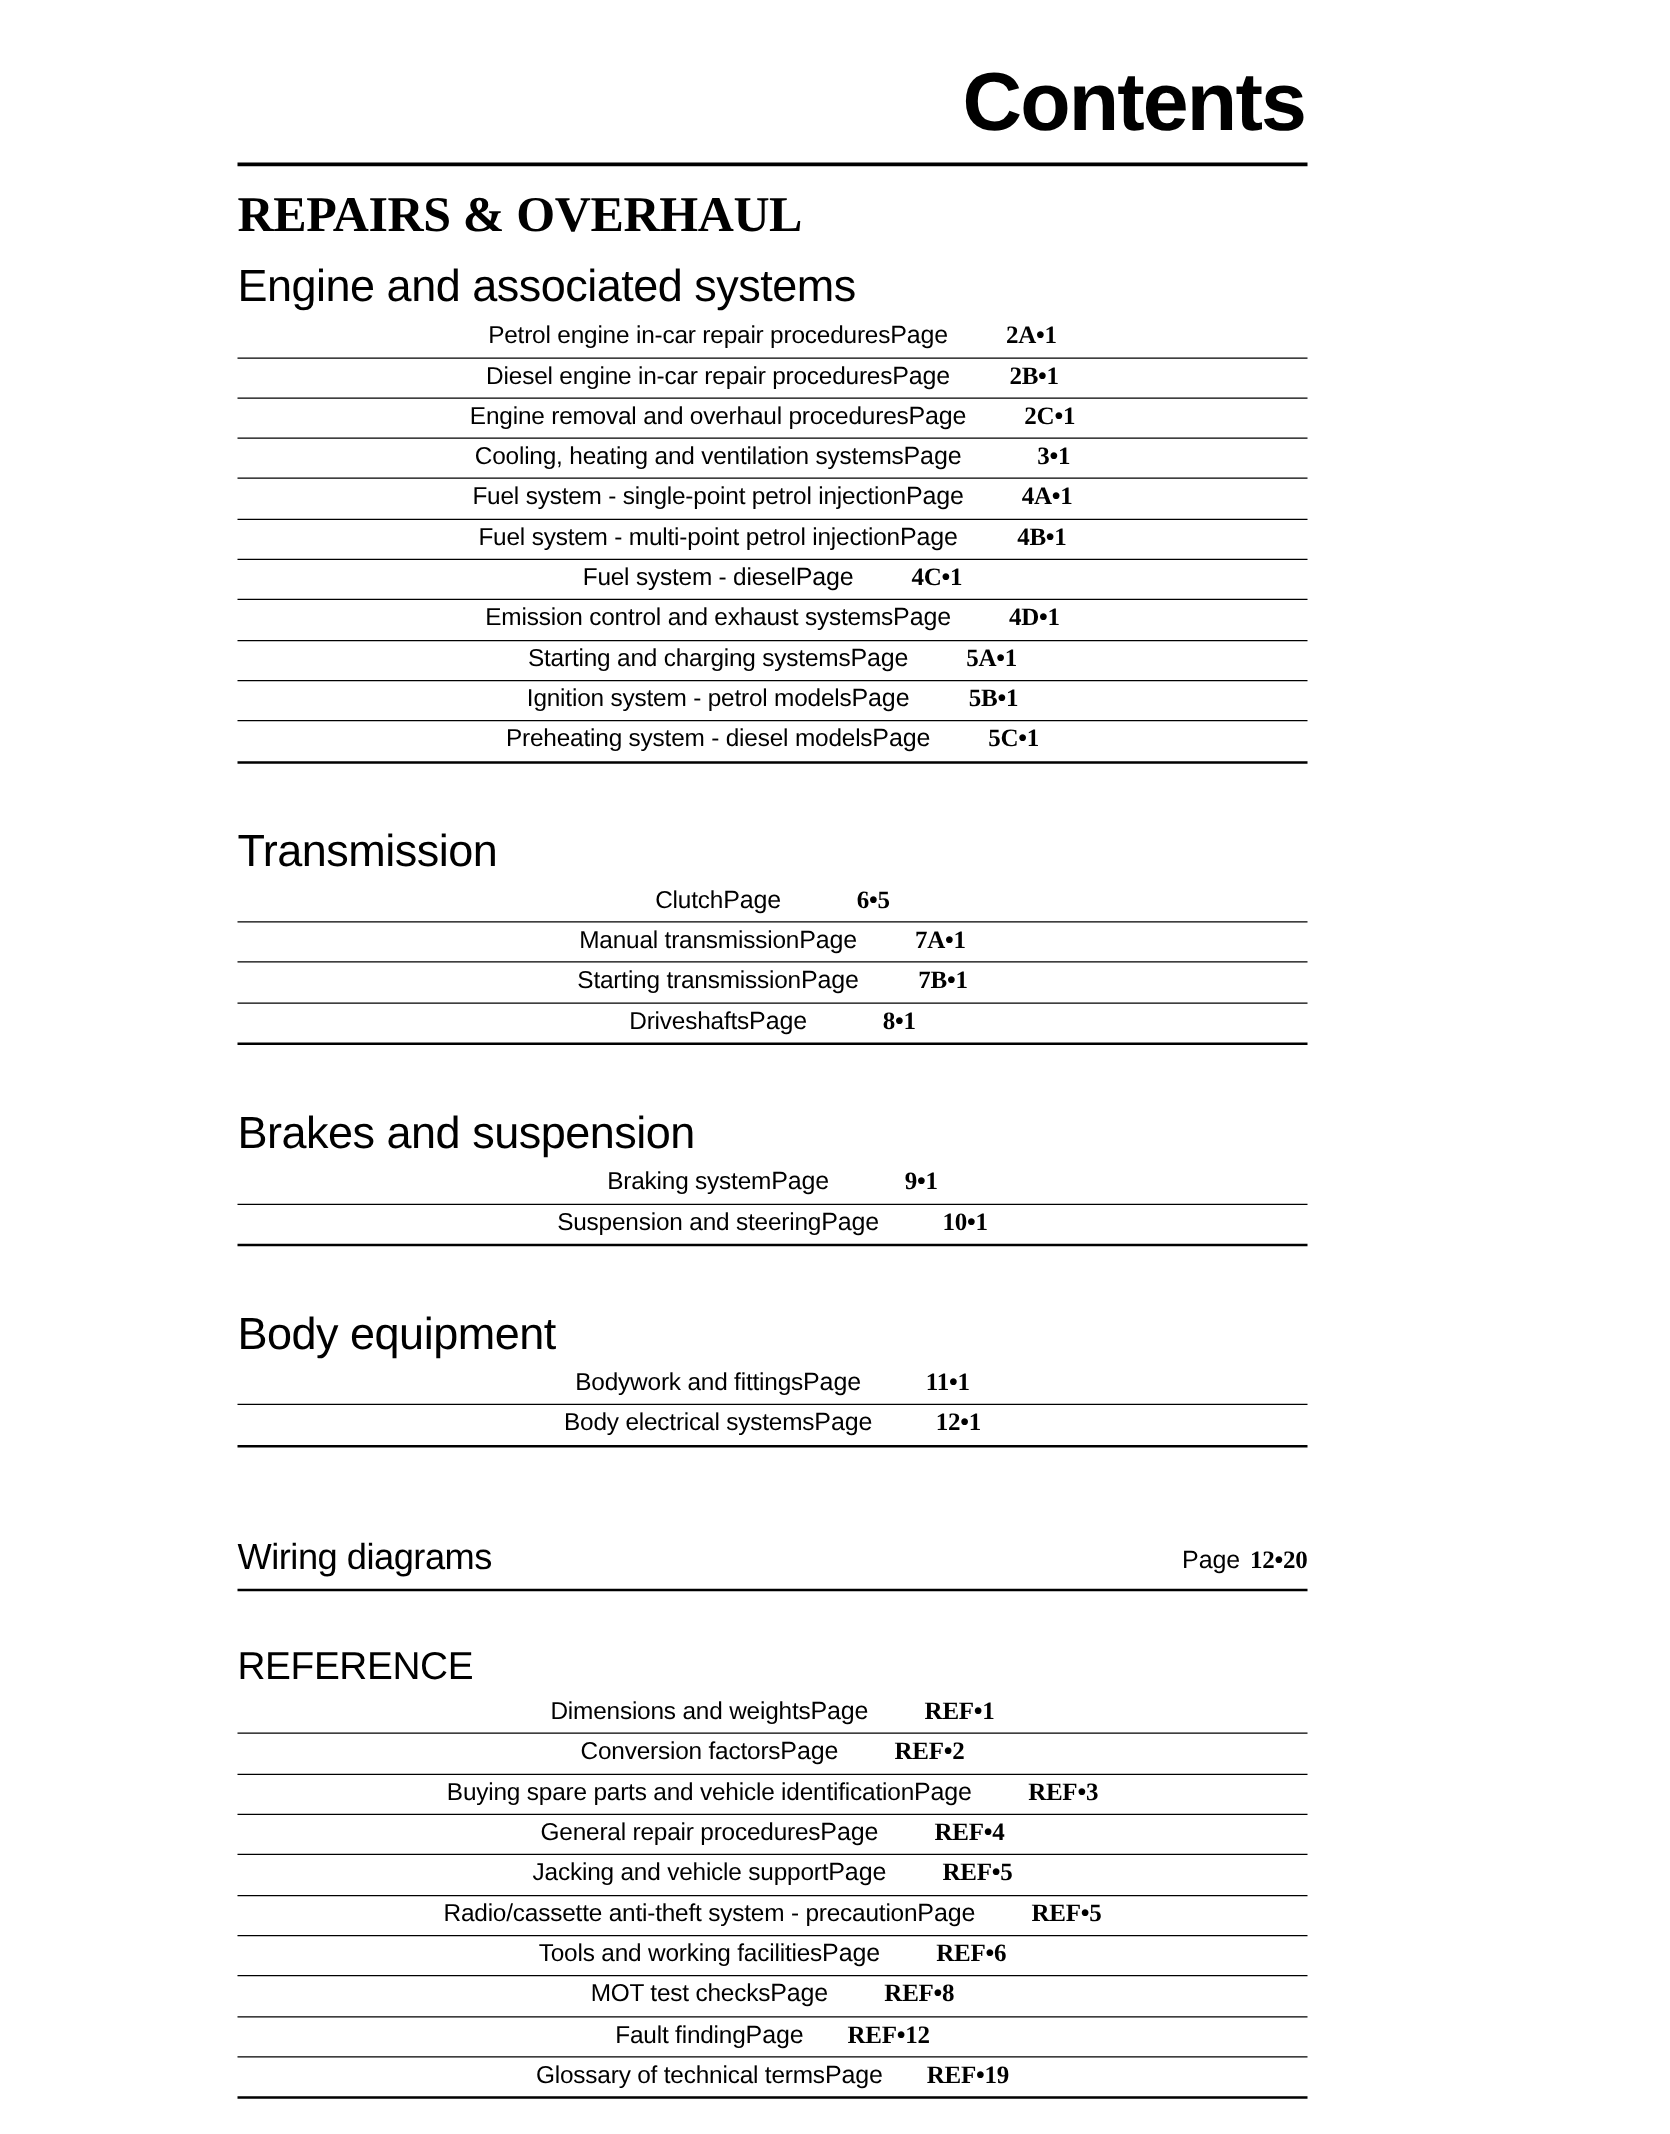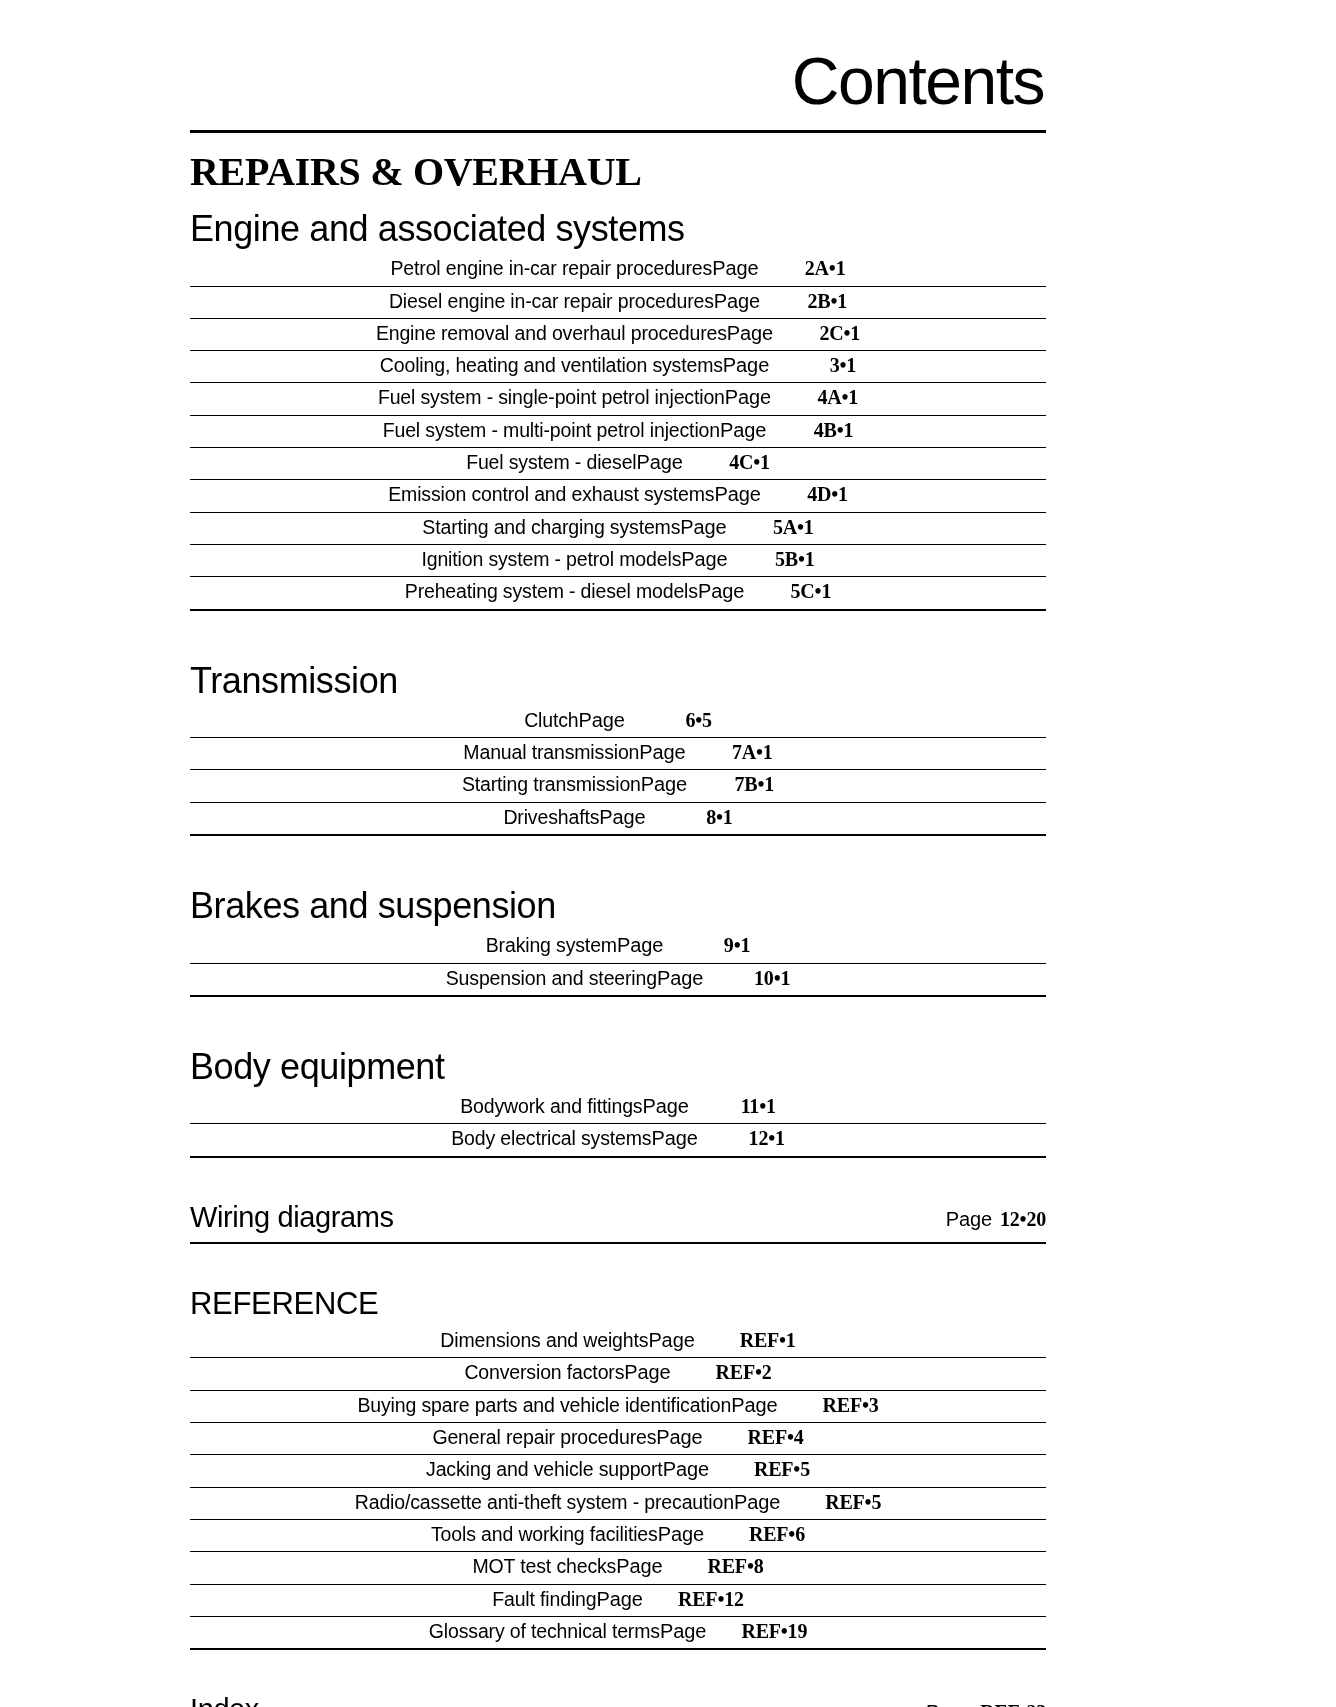--- a/index.html
+++ b/index.html
@@ -24,21 +24,21 @@
   }
 
   
   .masthead {
     padding: 48px 292px 0 0;
     text-align: right;
   }
   .contents-title {
     display: inline-block;
     font-size: 66px;
-    font-weight: normal;
+    font-weight: bold;
     letter-spacing: -1.5px;
     line-height: 1.0;
     margin: 0;
   }
 
   
   .column {
     position: absolute;
     left: 190px;
     top: 130px;
@@ -117,20 +117,21 @@
   }
   .page-num.wide { min-width: 92px; }
 
   
   .solo {
     display: flex;
     align-items: flex-start;
     justify-content: space-between;
     border-bottom: 2.6px solid #000;
     padding: 0 0 8px 0;
+    margin-top: 29px;
   }
   .solo-title {
     font-size: 29px;
     letter-spacing: -0.4px;
     line-height: 1.2;
   }
   .solo .entry-page { align-self: flex-end; padding-bottom: 3px; }
   .solo .page-num { min-width: 0; margin-left: 8px; }
   .gap-md { height: 34px; }
   .gap-lg { height: 42px; }

